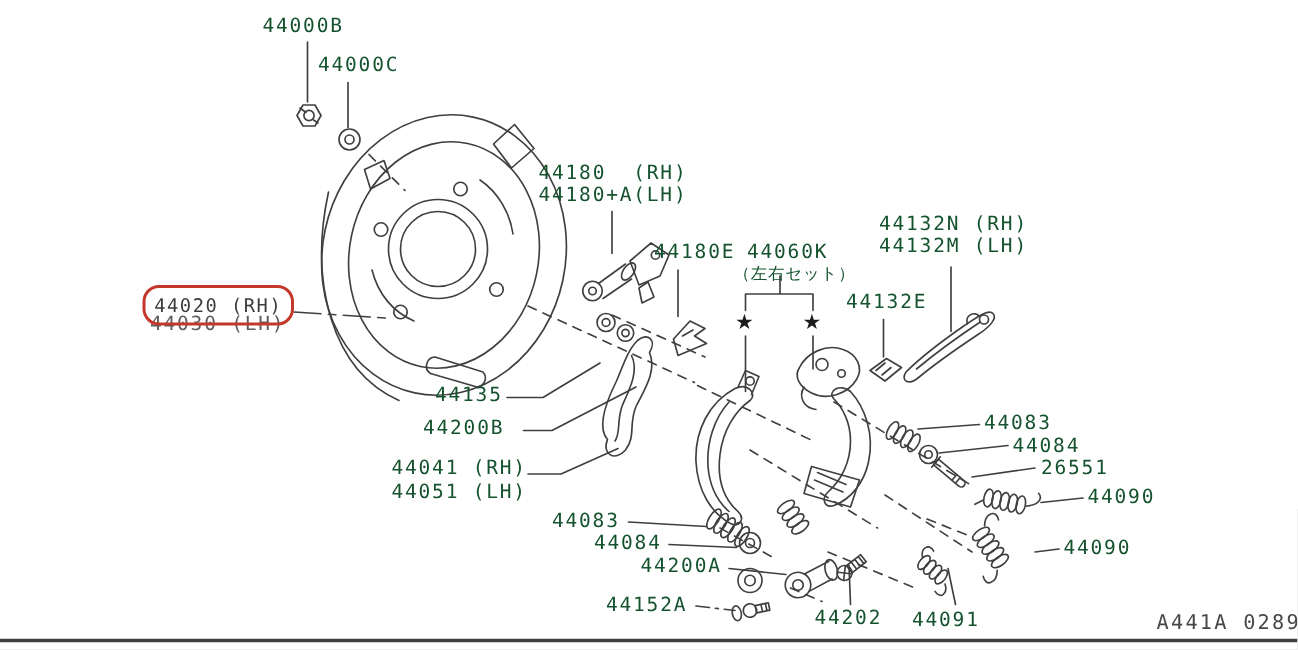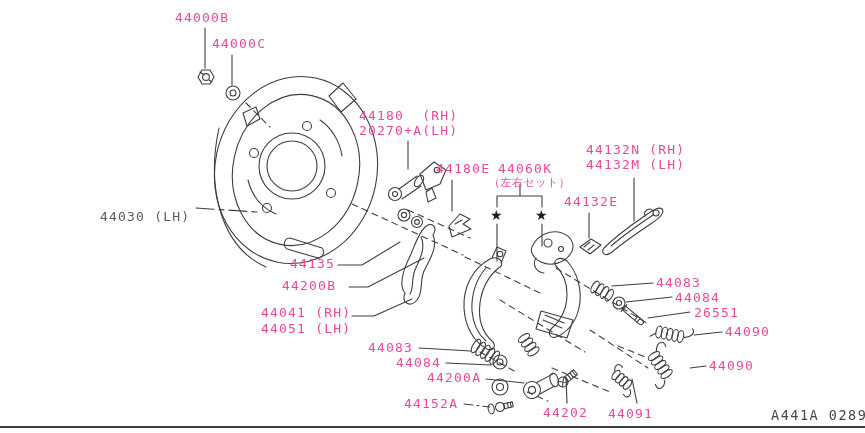--- a/index.html
+++ b/index.html
@@ -3,21 +3,21 @@
 <meta charset="utf-8">
 <style>
   html,body{margin:0;padding:0;background:#e8e8e8;}
   #canvas{
     position:relative;width:865px;height:433px;background:#ffffff;overflow:hidden;
     font-family:"DejaVu Sans Mono","Liberation Mono",monospace;
   }
   #artwork{position:absolute;left:0;top:0;}
   .lbl{
     position:absolute;font-size:13px;line-height:14px;letter-spacing:1.2px;
-    color:#ec4899;white-space:pre;
+    color:#14532d;white-space:pre;
   }
   .lbl.small{font-size:11px;letter-spacing:0.5px;}
   .star{
     position:absolute;font-size:14px;color:#1c1c1c;line-height:14px;
     font-family:"DejaVu Sans",sans-serif;
   }
   .note{
     position:absolute;left:539px;top:59px;font-size:12.5px;letter-spacing:1px;
     color:#3f3f3f;font-family:"DejaVu Sans",sans-serif;white-space:pre;
   }
@@ -257,28 +257,31 @@
       <path d="M480,352 L516,372"></path>
       <path d="M552,368 L610,392"></path>
       <path d="M618,346 L648,358"></path>
       <path d="M527,392 L548,401"></path>
     </g>
   </svg>
 
   <div class="lbl" style="left:175px;top:11px;">44000B</div>
   <div class="lbl" style="left:212px;top:37px;">44000C</div>
   <div class="lbl" style="left:359px;top:109px;">44180  (RH)</div>
-  <div class="lbl" style="left:359px;top:124px;">20270+A(LH)</div>
+  <div class="lbl" style="left:359px;top:124px;">44180+A(LH)</div>
   <div class="lbl" style="left:436px;top:162px;">44180E</div>
   <div class="lbl" style="left:498px;top:162px;">44060K</div>
   <div class="lbl small" style="left:489px;top:176px;font-family:'DejaVu Sans',sans-serif;">（左右セット）</div>
   <div class="lbl" style="left:586px;top:143px;">44132N (RH)</div>
   <div class="lbl" style="left:586px;top:158px;">44132M (LH)</div>
   <div class="lbl" style="left:564px;top:195px;">44132E</div>
 
+  <div class="highlight-box">
+    <span>44020 (RH)</span>
+  </div>
   <div class="lbl under-box">44030 (LH)</div>
 
   <div class="lbl" style="left:290px;top:257px;">44135</div>
   <div class="lbl" style="left:282px;top:279px;text-align:right;">44200B</div>
   <div class="lbl" style="left:261px;top:306px;">44041 (RH)</div>
   <div class="lbl" style="left:261px;top:322px;">44051 (LH)</div>
   <div class="lbl" style="left:368px;top:341px;">44083</div>
   <div class="lbl" style="left:396px;top:356px;">44084</div>
   <div class="lbl" style="left:427px;top:371px;">44200A</div>
   <div class="lbl" style="left:404px;top:397px;">44152A</div>

